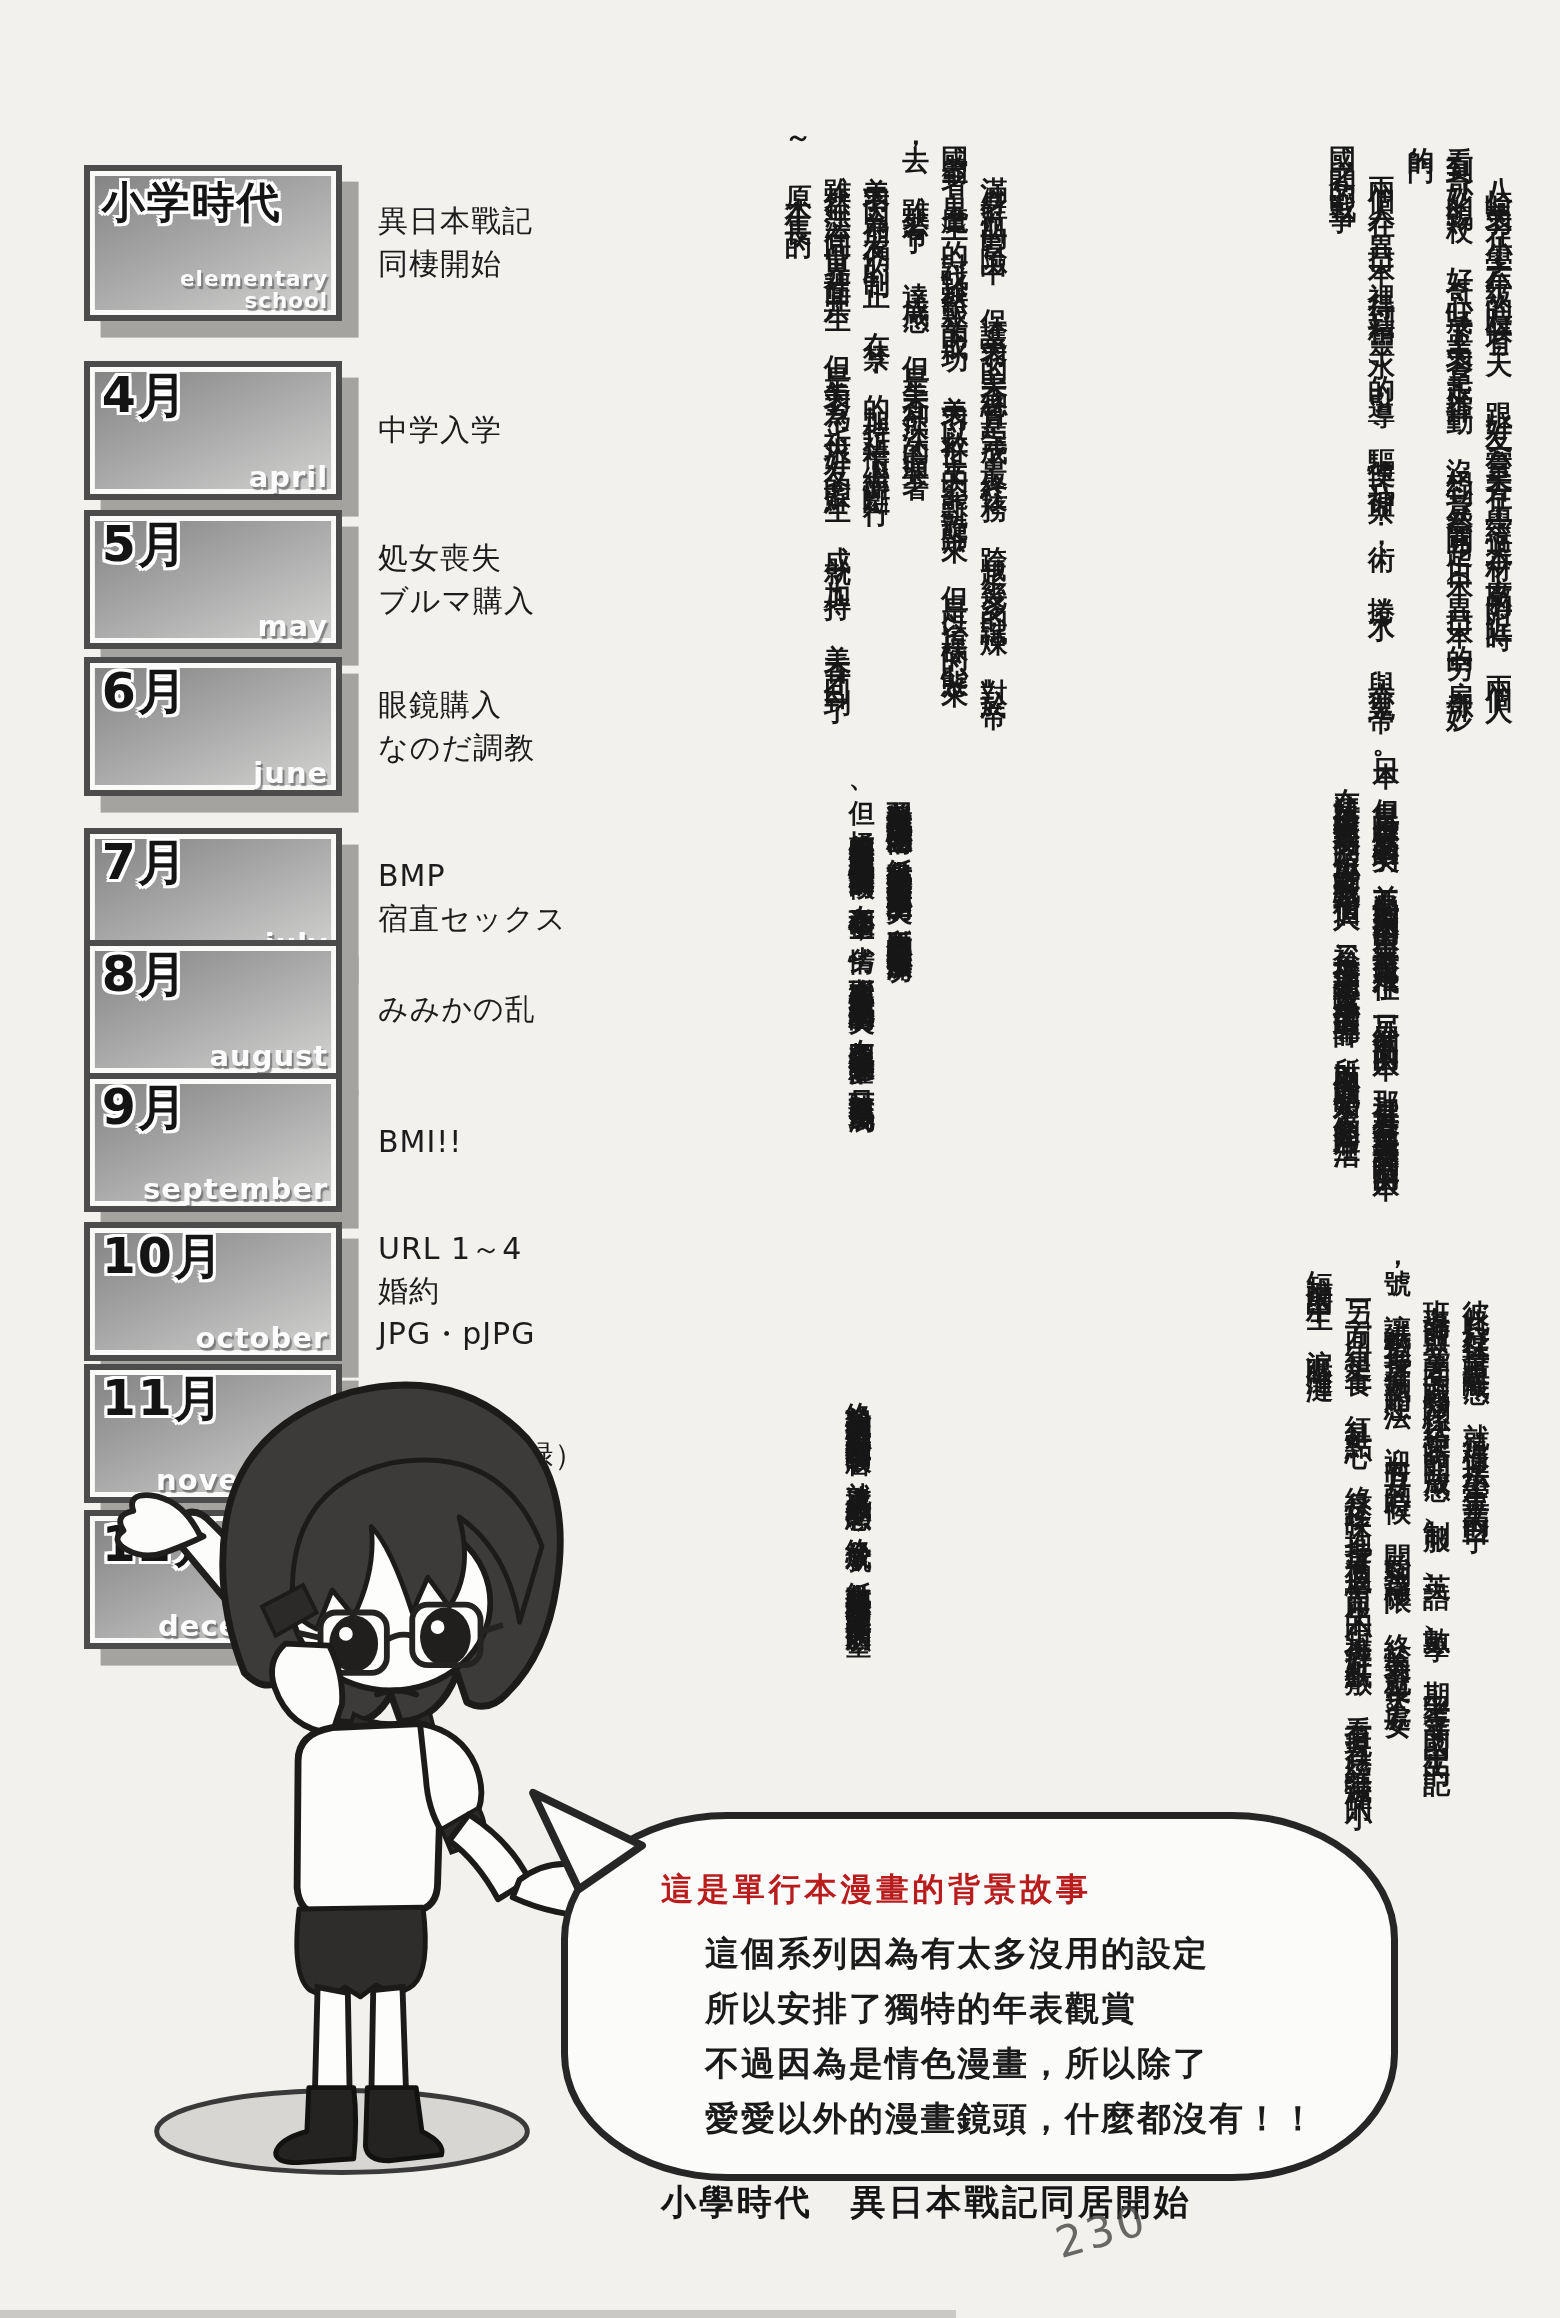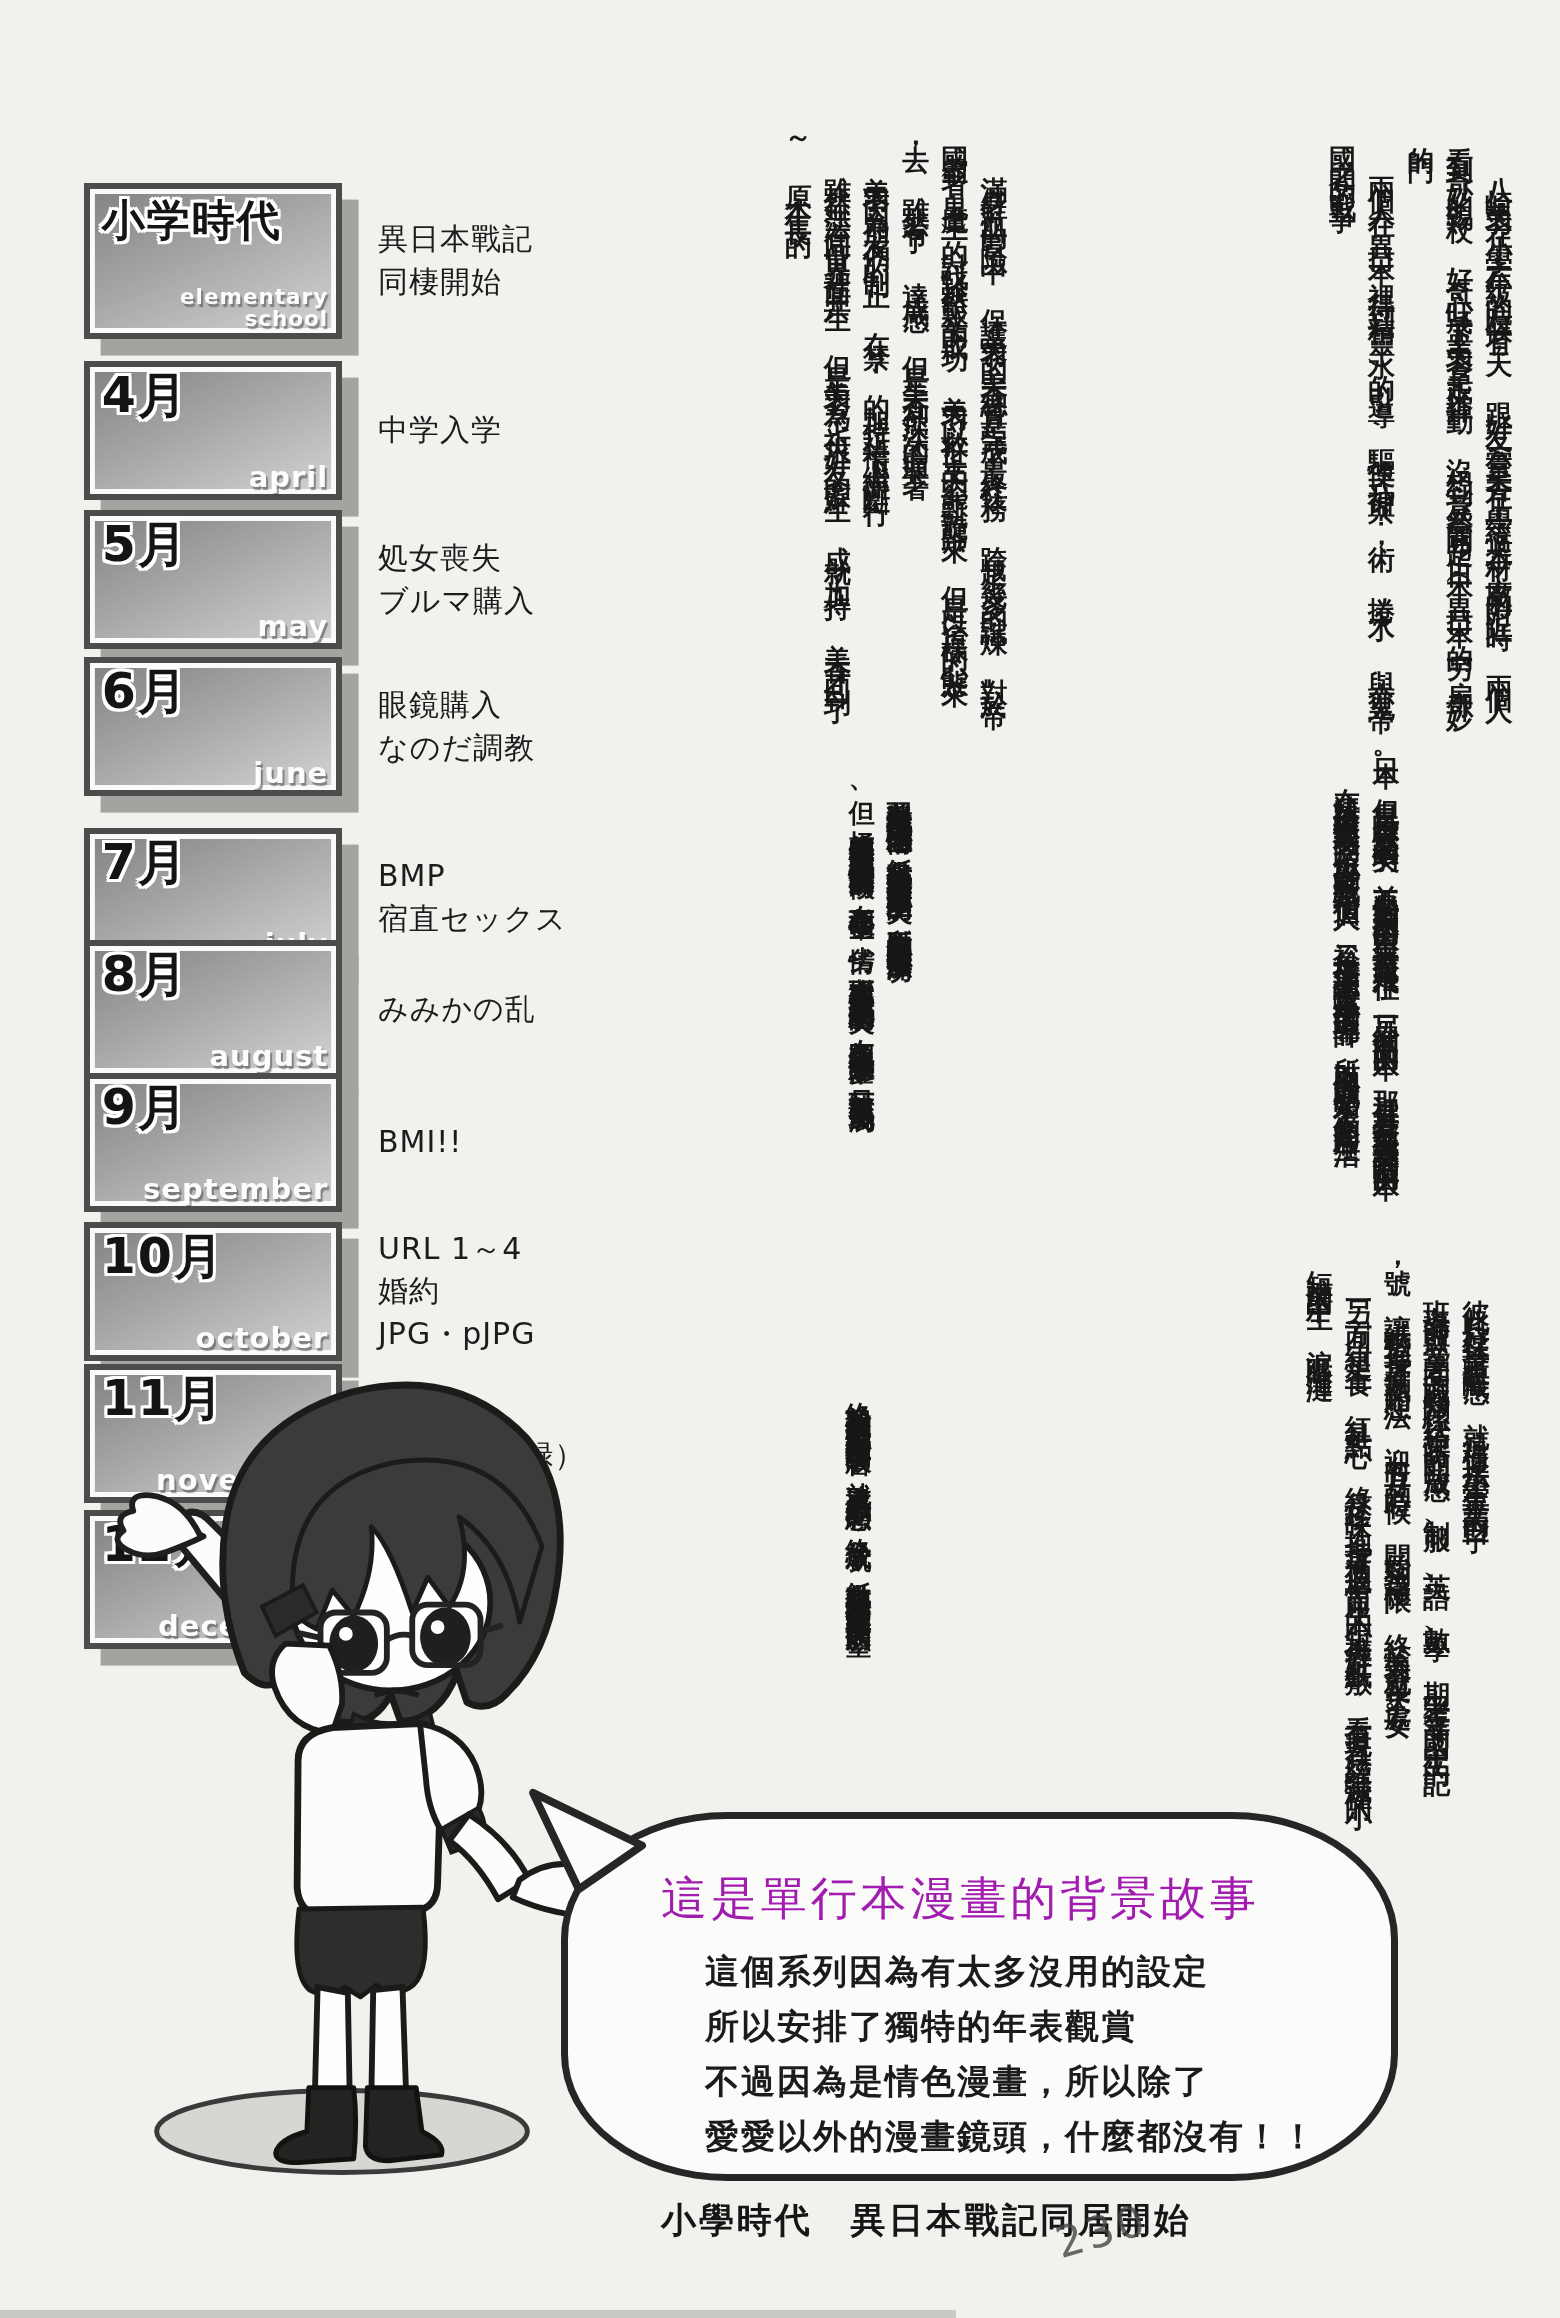--- a/index.html
+++ b/index.html
@@ -52,21 +52,21 @@
   .band-d{font-size:26px;letter-spacing:2px;}
   .band-e{font-size:27px;letter-spacing:8.8px;}
   .band-f{font-size:26px;letter-spacing:2.9px;}
   
   .bubble{
     position:absolute;left:561px;top:1812px;width:837px;height:369px;
     box-sizing:border-box;
     background:#fbfbfa;border:7.8px solid #262626;border-radius:166px/127px;
     padding:49px 54px 35px 93px;
   }
-  .bubble-title{font-size:46px;font-weight:normal;letter-spacing:3.9px;color:#a21caf;}
+  .bubble-title{font-size:32px;font-weight:bold;letter-spacing:3.9px;color:#b91c1c;}
   .bubble-body{
     margin-top:13.7px;font-size:34px;font-weight:bold;line-height:1.62;
     letter-spacing:2px;white-space:pre-line;color:#1b1b1b;margin-left:44px;
   }
   .bubble-footer{margin-top:33px;font-size:35px;font-weight:bold;letter-spacing:2.9px;color:#161616;}
   .bubble-tail{position:absolute;left:525px;top:1787px;}
   
   .page-number{
     position:absolute;left:1055px;top:2206px;
     font-size:43px;color:#454545;opacity:.8;letter-spacing:3.9px;
@@ -74,21 +74,21 @@
   }
   .bottom-smear{
     position:absolute;left:0;top:2310px;width:956px;height:7.8px;
     background:#aaa8a4;opacity:.55;
   }
   .chibi{position:absolute;left:98px;top:1351px;}
 </style>
 </head>
 <body>
 
-<div class="tl-item era" style="top:183px">
+<div class="tl-item era" style="top:165px">
   <div class="tl-box">
     <div class="tl-jp">小学時代</div>
     <div class="tl-en">elementary
 school</div>
   </div>
   <div class="tl-desc">異日本戰記
 同棲開始</div>
 </div>
 <div class="tl-item" style="top:361px">
   <div class="tl-box">

